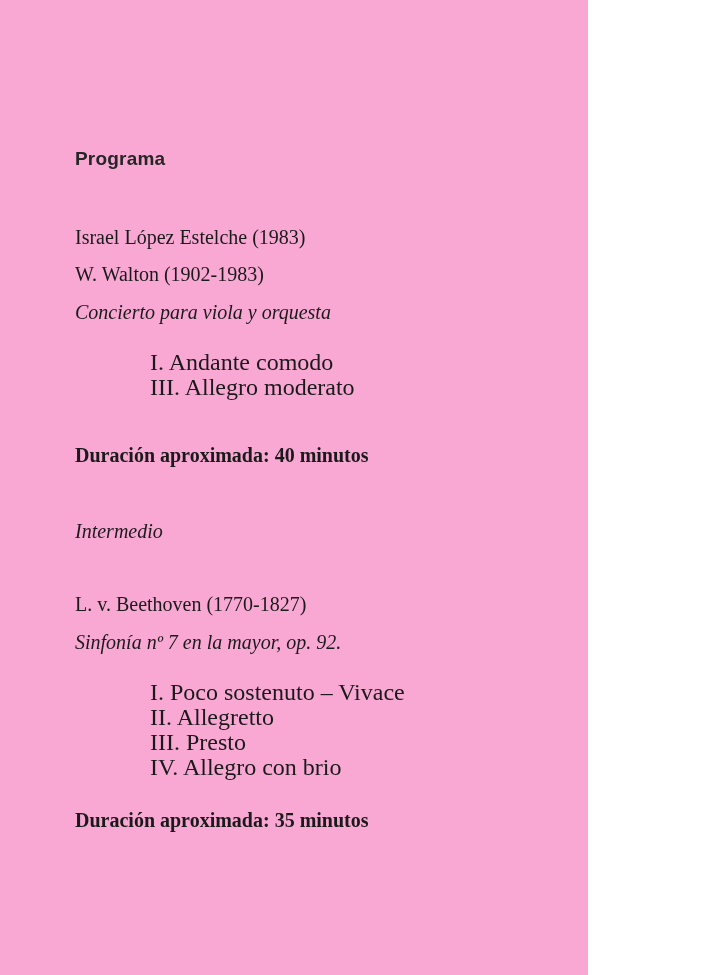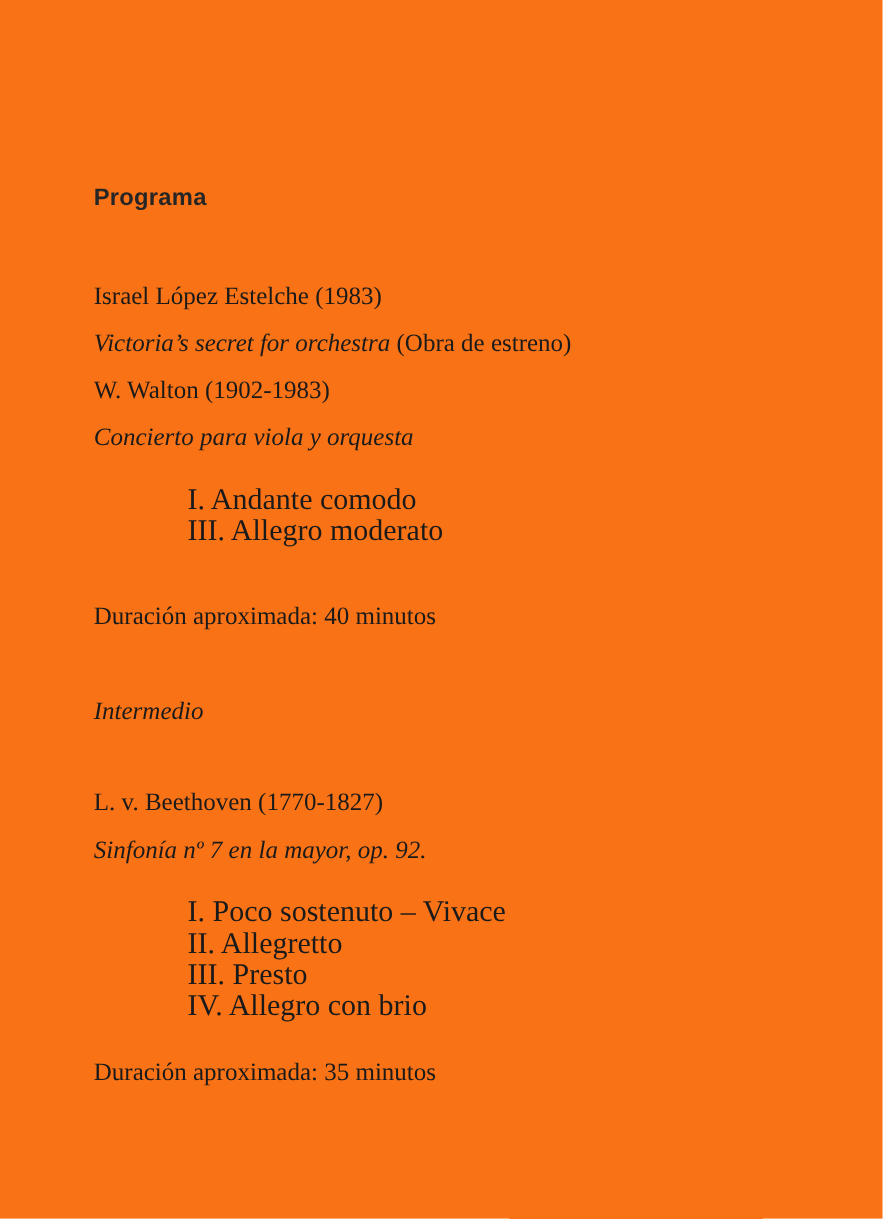--- a/index.html
+++ b/index.html
@@ -2,23 +2,23 @@
 <html><head>
 <meta charset="utf-8">
 <style>
   html, body {
     margin: 0;
     padding: 0;
     background: #ffffff;
   }
   .page {
     position: relative;
-    width: 706px;
+    width: 588px;
     height: 975px;
-    background: #f97316;
+    background: #f9a8d4;
     overflow: hidden;
     font-family: "Liberation Serif", serif;
     color: #1a1a1a;
   }
   .content {
     padding: 148px 40px 0 75px;
   }
   .heading {
     font-family: "Liberation Sans", sans-serif;
     font-weight: 700;
@@ -35,21 +35,21 @@
   }
   .composer-line { margin-top: 15px; }
   .first-composer { margin-top: 56px; }
   .work-title { font-style: italic; }
   .movements {
     margin: 27px 0 0 75px;
     font-size: 24px;
     line-height: 25px;
   }
   .duration-line {
-    font-weight: 400;
+    font-weight: 700;
     font-size: 20px;
     line-height: 22px;
     margin: 44px 0 0 0;
   }
   .duration-line-2 { margin-top: 29px; }
   .intermission-line {
     font-style: italic;
     font-size: 20px;
     line-height: 22px;
     margin: 54px 0 0 0;
@@ -62,21 +62,20 @@
 
 <div class="page">
   <div class="content">
 
     <h1 class="heading">Programa</h1>
 
     <div>
 
       <p class="line composer-line first-composer">Israel López Estelche (1983)</p>
 
-      <p class="line work-line"><em class="work-title">Victoria’s secret for orchestra</em> <span>(Obra de estreno)</span></p>
 
       <p class="line composer-line">W. Walton (1902-1983)</p>
 
       <p class="line work-line"><em class="work-title">Concierto para viola y orquesta</em></p>
 
       <div class="movements">
         <div>I. Andante comodo</div>
         <div>III. Allegro moderato</div>
       </div>
 

